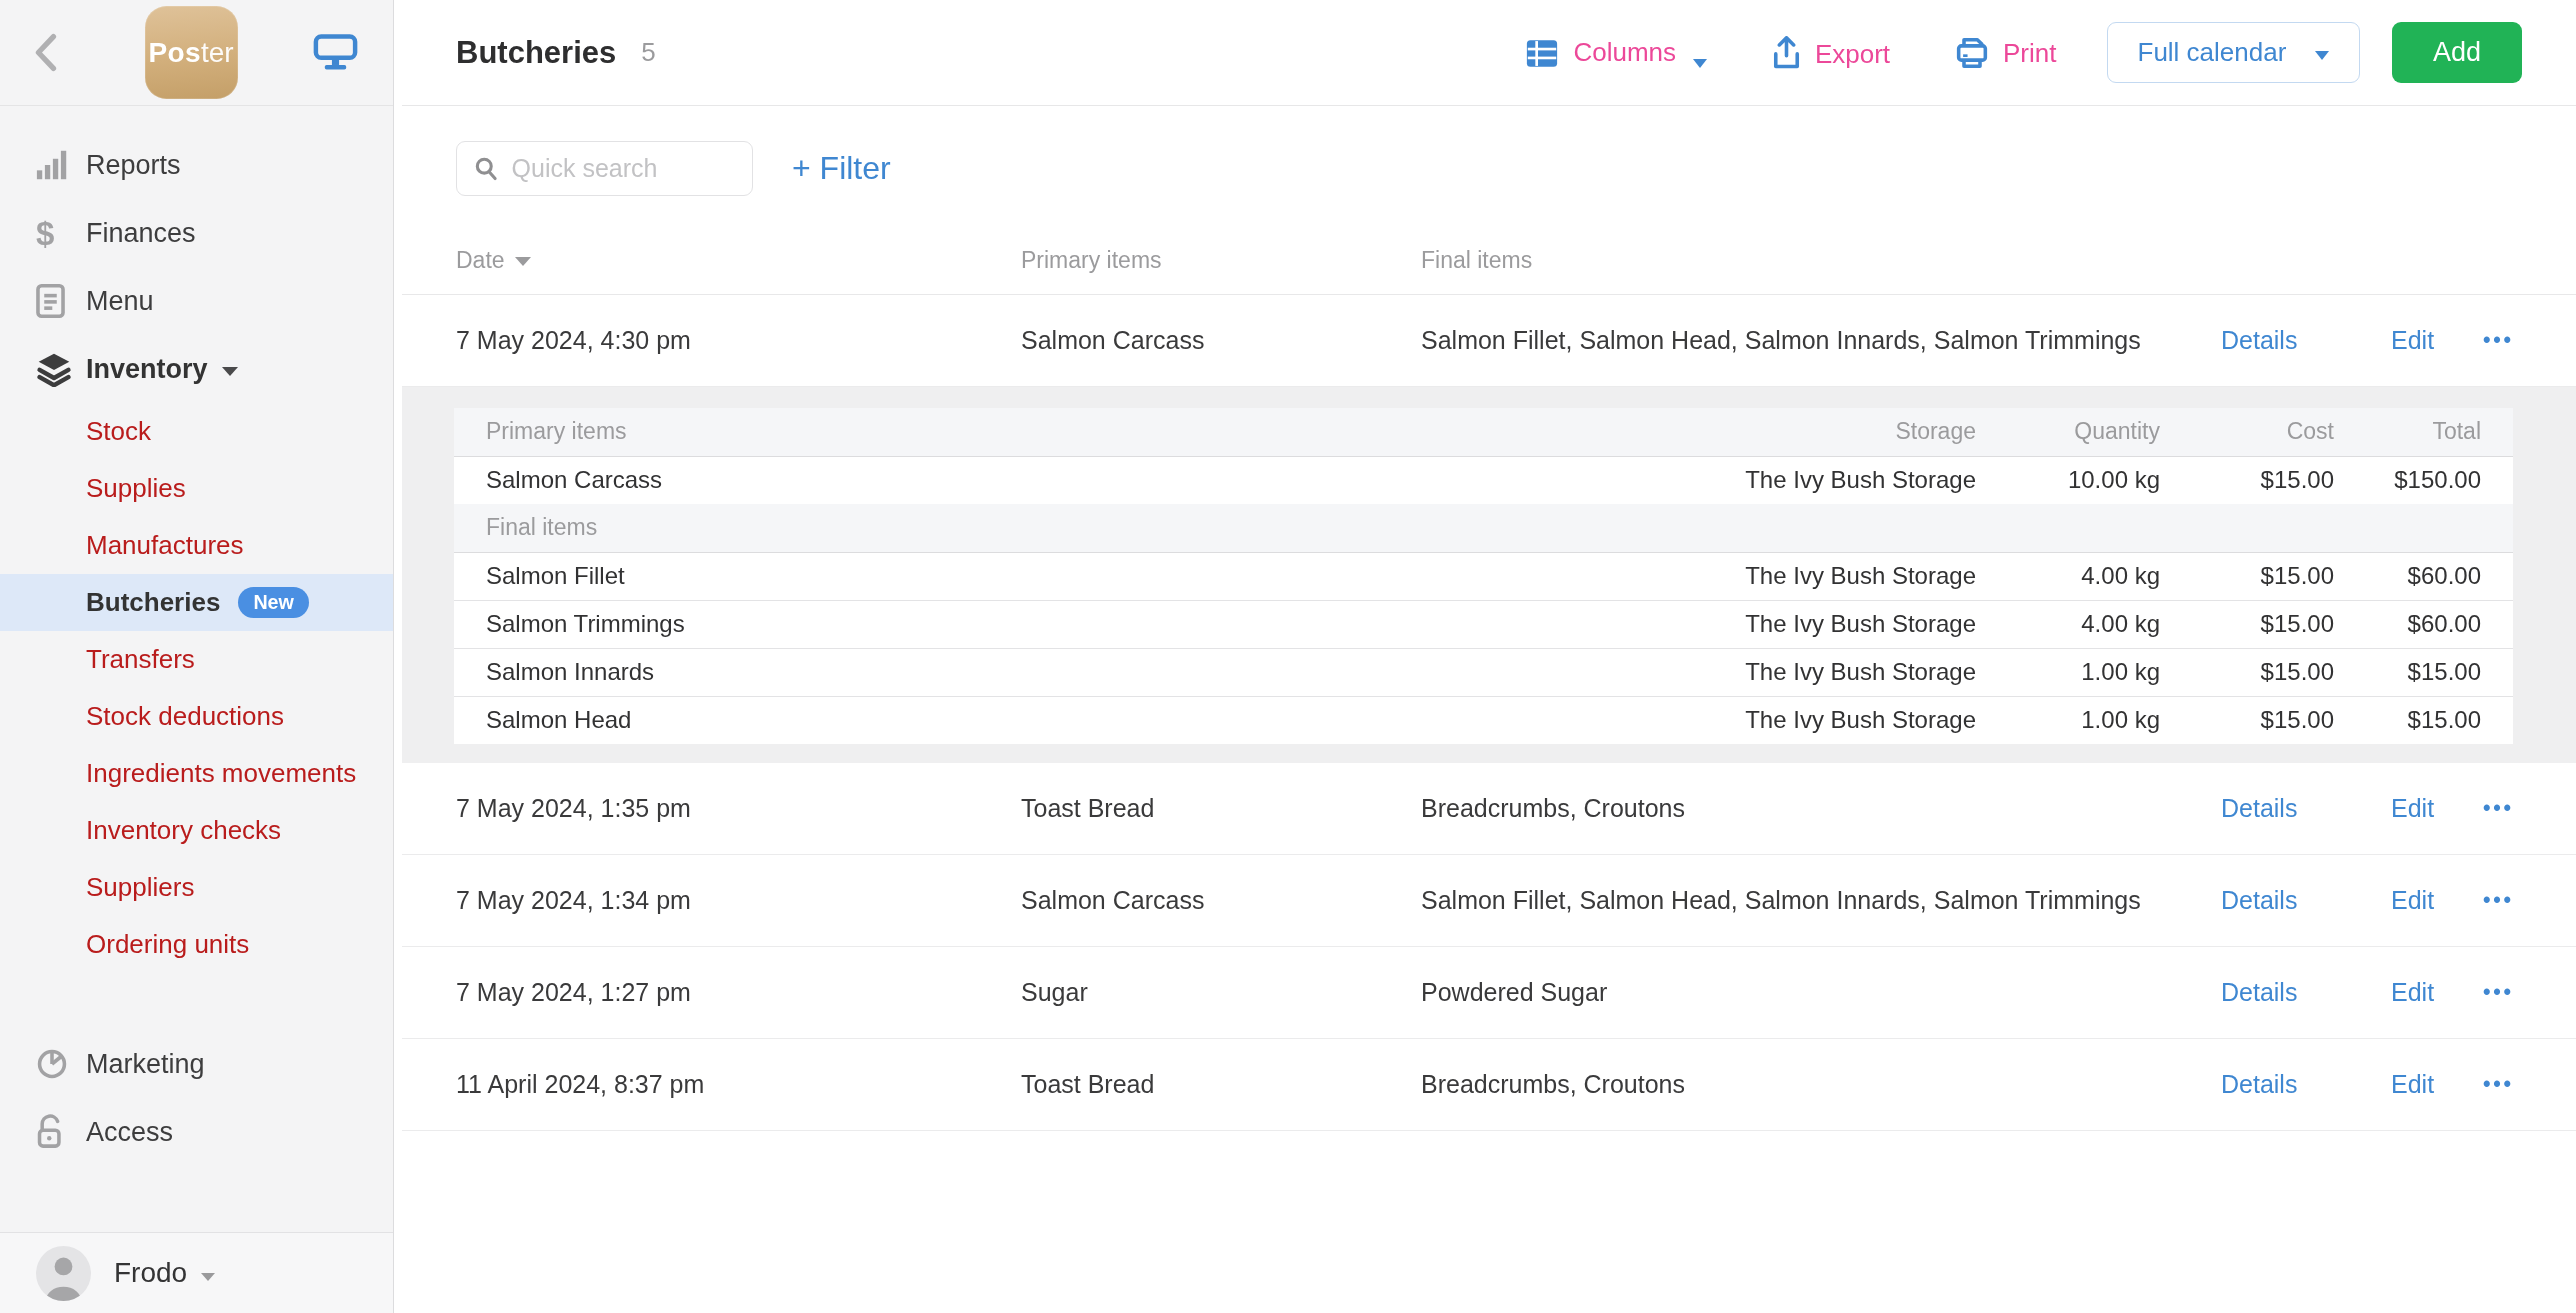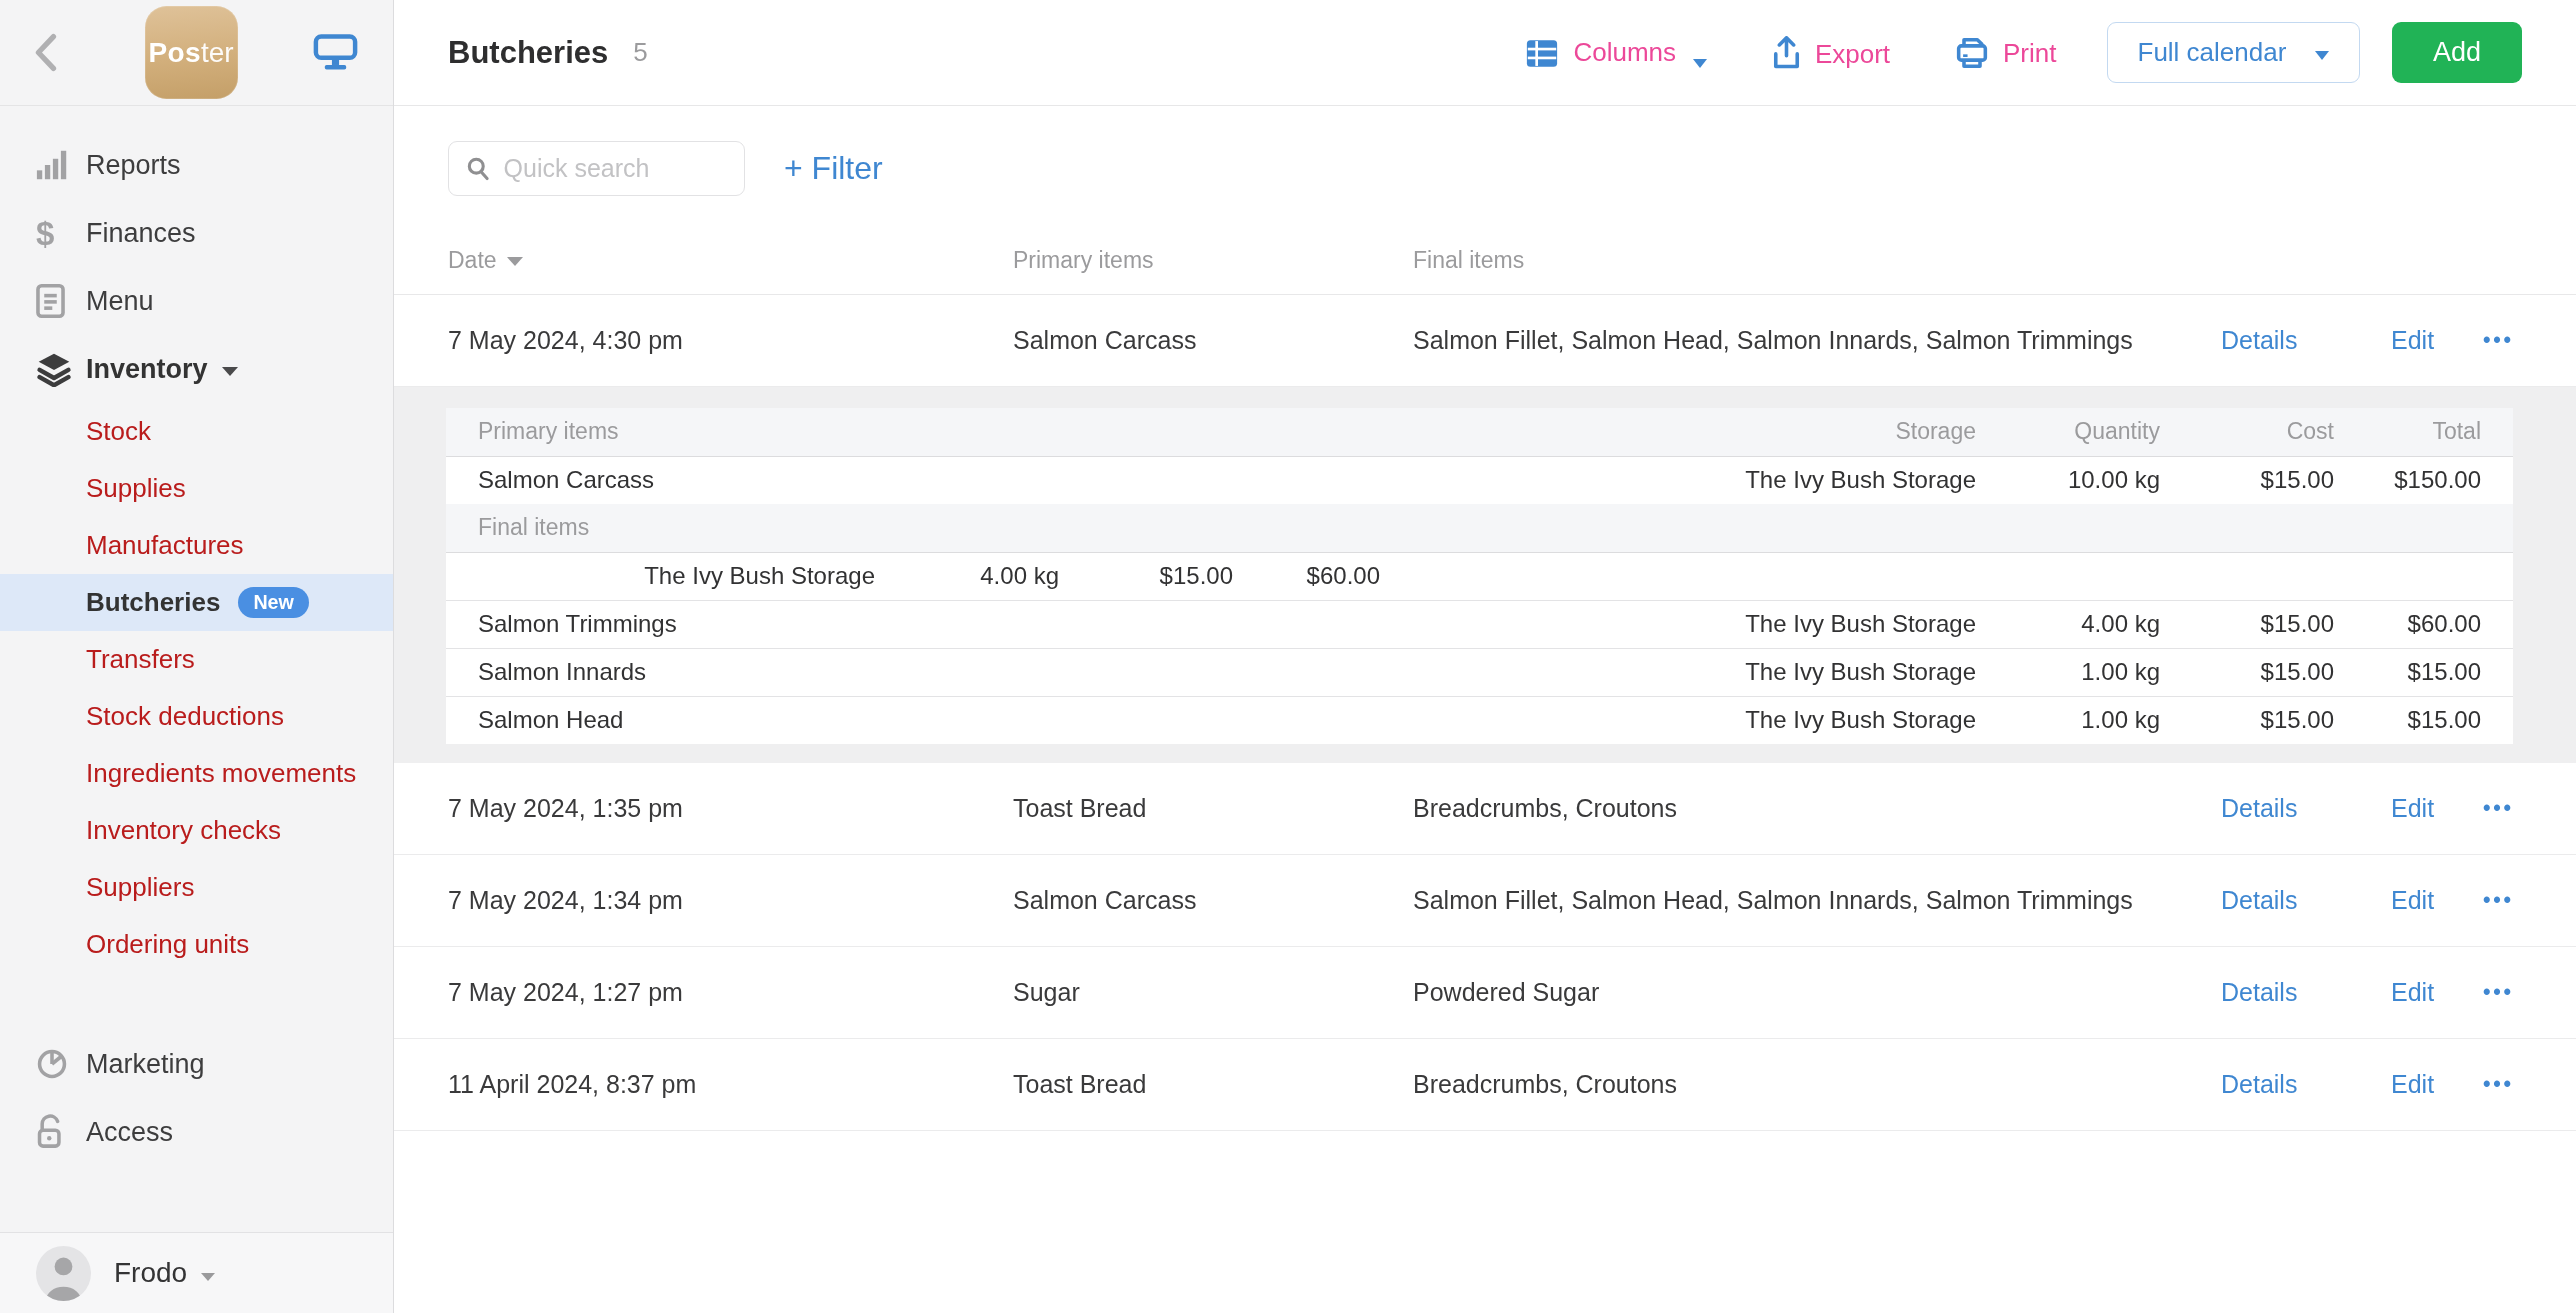--- a/index.html
+++ b/index.html
@@ -1,18 +1,18 @@
 <!DOCTYPE html>
 <html style="font-size:14.3px"><head>
 <meta charset="utf-8">
 <style>
   * { margin:0; padding:0; box-sizing:border-box; }
   html,body { width:2576px; height:1313px; overflow:hidden; }
   body { font-family:"Liberation Sans","DejaVu Sans",sans-serif; background:#ffffff; color:#3c3c3d; }
-  .app { display:flex; width:2576px; height:1313px; }
+  .app { display:flex; width:2576px; height:1313px;gap:8px; }
 
   
   .sidebar { width:394px; flex-shrink:0; background:#f4f4f5; border-right:0.9px solid #dcdcde; display:flex; flex-direction:column; }
   .sidebar-header { height:106px; flex-shrink:0; border-bottom:0.9px solid #e4e4e5; display:flex; align-items:center; justify-content:space-between; padding:0 34px; }
   .back-btn { width:36px; display:flex; align-items:center; cursor:pointer; }
   .logo { width:93px; height:93px; border-radius:21.5px; background:linear-gradient(175deg,#dfc299 0%,#d2af7c 55%,#c49f68 100%); display:flex; align-items:center; justify-content:center; box-shadow:inset 0 0 0 0.9px rgba(255,255,255,.15); }
   .logo .bold { color:#fff; font-size:28px; font-weight:700; letter-spacing:0.4px; }
   .logo .light { color:#fff; font-size:28px; font-weight:400; opacity:.96; }
   .terminal-btn { display:flex; align-items:center; cursor:pointer; }
 
@@ -291,20 +291,21 @@
         <div class="s-name">Salmon Carcass</div>
         <div class="s-storage">The Ivy Bush Storage</div>
         <div class="s-qty">10.00 kg</div>
         <div class="s-cost">$15.00</div>
         <div class="s-total">$150.00</div>
       </div>
       <div class="srow shead">
         <div class="s-name">Final items</div>
       </div>
       <div class="srow">
+        <div class="s-name">Salmon Fillet</div>
         <div class="s-storage">The Ivy Bush Storage</div>
         <div class="s-qty">4.00 kg</div>
         <div class="s-cost">$15.00</div>
         <div class="s-total">$60.00</div>
       </div>
       <div class="srow">
         <div class="s-name">Salmon Trimmings</div>
         <div class="s-storage">The Ivy Bush Storage</div>
         <div class="s-qty">4.00 kg</div>
         <div class="s-cost">$15.00</div>

